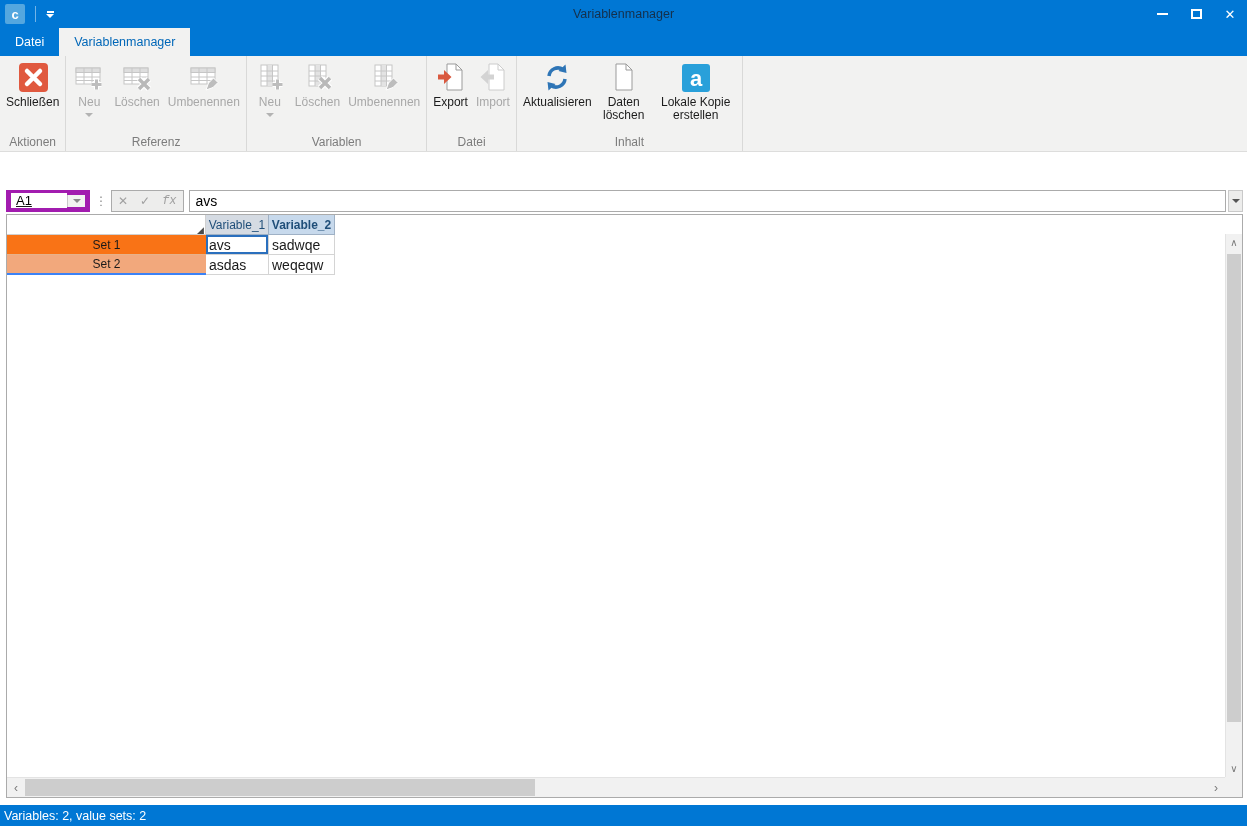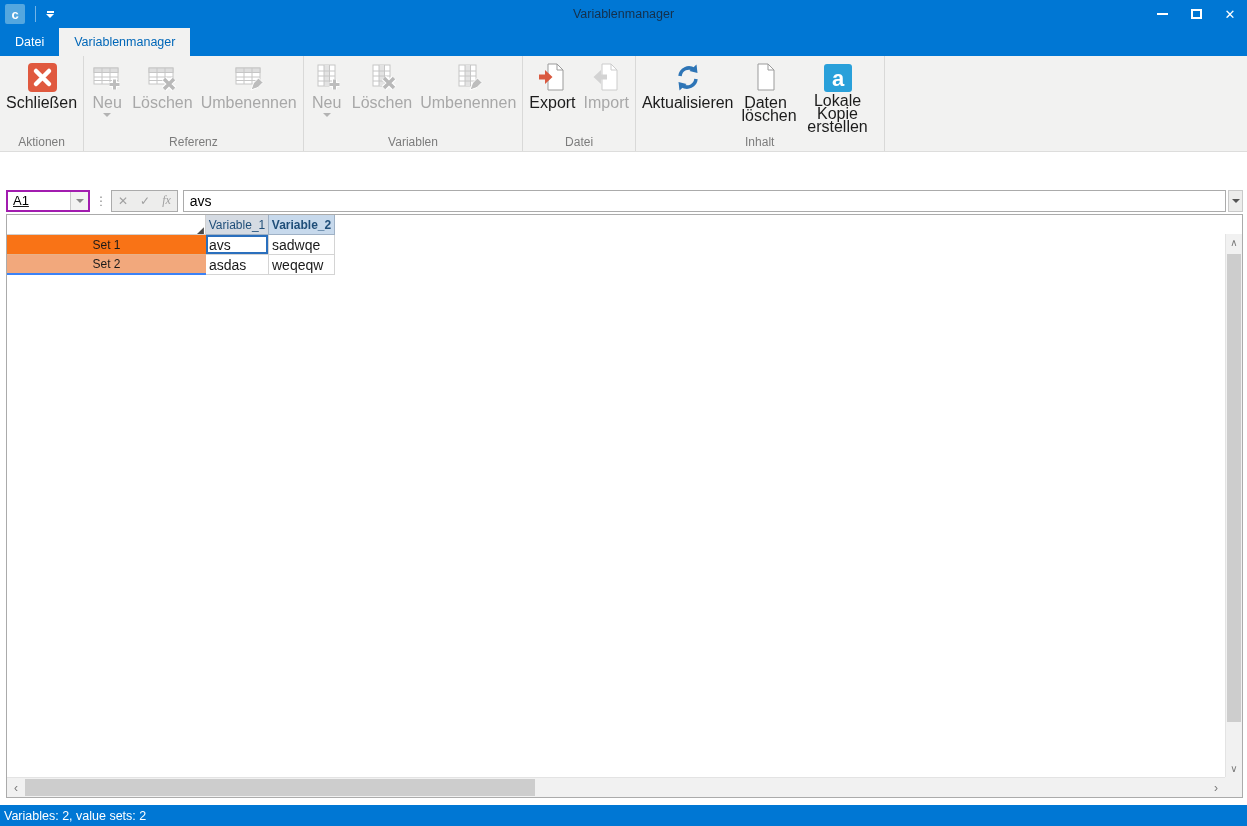--- a/index.html
+++ b/index.html
@@ -42,44 +42,44 @@
   .rgroup { position:relative; display:flex; flex-direction:column; border-right:1px solid #d9d9d8; padding:3px 2px 18px 2px; }
   .rgroup-label {
     position:absolute; left:0; right:0; bottom:2px; text-align:center; color:#7c7c7c; font-size:12px;
   }
   .rbuttons { display:flex; align-items:stretch; height:100%; }
   .rbtn {
     display:flex; flex-direction:column; align-items:center; padding:3px 4px 0 4px; text-align:center;
     color:#1c1c1c; min-width:42px;
   }
   .rbtn .icon { height:34px; display:flex; align-items:flex-start; justify-content:center; }
-  .rbtn .lbl { font-size:16px; line-height:13px; }
+  .rbtn .lbl { font-size:12px; line-height:13px; }
   .rbtn.disabled { color:#a8a8a8; }
   .dd-arrow { width:0; height:0; border-left:4px solid transparent; border-right:4px solid transparent; border-top:4px solid #b3b3b3; margin-top:4px; }
   .w48 .lbl { max-width:48px; }
   .w80 .lbl { max-width:80px; }
   
   .notice {
     position:absolute; left:0; top:152px; width:100%; height:35px; background:#FBFBD8;
     border-bottom:1px solid #e6e6c9; display:flex; align-items:center; justify-content:center;
     font-size:12px; color:#1a1a1a;
   }
   .notice a { color:#0563C1; text-decoration:underline; }
   
   .formulabar {
     position:absolute; left:0; top:187px; width:100%; height:27px; background:#fff;
     display:flex; align-items:center; padding:0 4px 0 6px;
   }
-  .namebox { width:84px; height:22px; border:2px solid #a21caf; background:#fff; display:flex; align-items:center;text-decoration:underline; }
+  .namebox { width:84px; height:22px; border:5px solid #a21caf; background:#fff; display:flex; align-items:center;text-decoration:underline; }
   .namebox input { flex:1; width:50px; border:0; outline:0; padding-left:5px; font-size:13px; font-family:"Liberation Sans",sans-serif; }
   .namebox .nb-dd { width:18px; height:100%; background:#f2f2f1; border-left:1px solid #c9c9c9; display:flex; align-items:center; justify-content:center; }
   .nb-dd .tri { width:0;height:0;border-left:4px solid transparent;border-right:4px solid transparent;border-top:4px solid #8a8a8a; }
   .fb-split { color:#8a8a8a; font-size:12px; letter-spacing:-1px; margin:0 5px; }
   .fb-btns { height:22px; border:1px solid #ababab; background:#ededec; display:flex; align-items:center; padding:0 6px; gap:12px; color:#a0a0a0; }
-  .fb-btns .fx { font-style:italic; font-family:Liberation Serif, serif; }
+  .fb-btns .fx { font-style:italic; font-family:Liberation Mono, monospace; }
   .fb-input { flex:1; height:22px; border:1px solid #ababab; margin-left:5px; }
   .fb-input input { width:100%; height:100%; border:0; outline:0; padding-left:6px; font-size:14px; font-family:"Liberation Sans",sans-serif; }
   .fb-expand { width:15px; height:22px; margin-left:2px; background:#ededec; border:1px solid #c9c9c9; display:flex; align-items:center; justify-content:center; }
   .fb-expand .tri { width:0;height:0;border-left:4px solid transparent;border-right:4px solid transparent;border-top:4px solid #555; }
   
   .gridpanel {
     position:absolute; left:6px; top:214px; width:1237px; height:584px;
     border:1px solid #ababab; background:#fff;
   }
   .sheet { position:absolute; left:0; top:0; display:grid; grid-template-columns:199px 63px 66px; grid-template-rows:20px 20px 20px; font-size:12px; }

